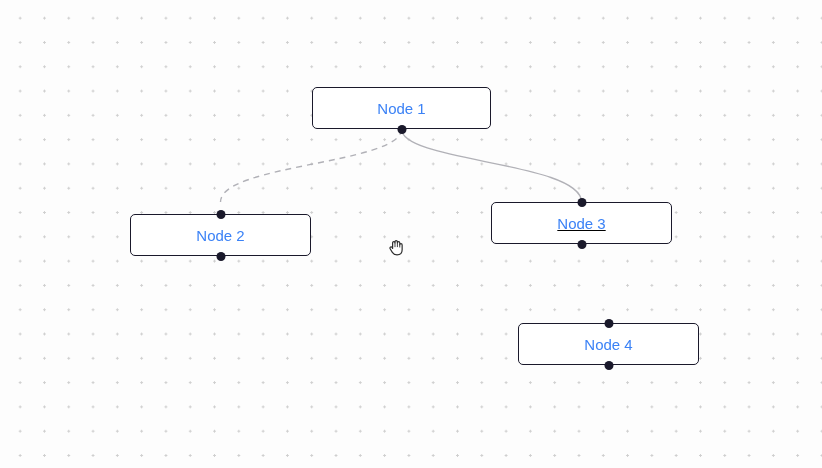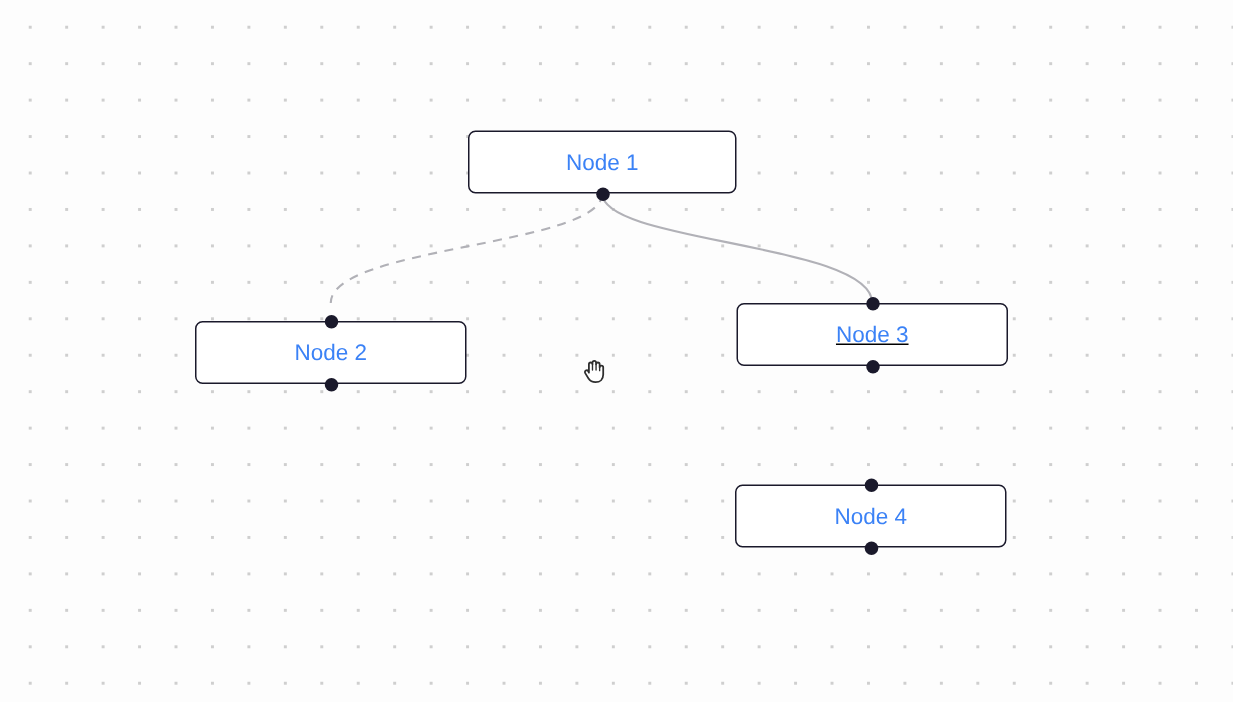--- a/index.html
+++ b/index.html
@@ -80,21 +80,21 @@
       <div class="node" style="left: 130px; top: 202px; width: 181px; height: 42px; margin-top: 12px;">
         <span class="node-label">Node 2</span>
         <div class="handle top"></div>
         <div class="handle bottom"></div>
       </div>
       <div class="node" style="left: 491px; top: 202px; width: 181px; height: 42px; text-decoration: underline;">
         <span class="node-label">Node 3</span>
         <div class="handle top"></div>
         <div class="handle bottom"></div>
       </div>
-      <div class="node" style="left: 490px; top: 323px; width: 181px; height: 42px;">
+      <div class="node" style="left: 518px; top: 323px; width: 181px; height: 42px;">
         <span class="node-label">Node 4</span>
         <div class="handle top"></div>
         <div class="handle bottom"></div>
       </div>
     </div>
   <div class="cursor-wrap" id="cursor-wrap" style="left: 385px; top: 237px;">
     <svg width="22" height="22" viewBox="0 0 24 24" xmlns="http://www.w3.org/2000/svg">
       <path d="M8.3 12.5 V6.4 c0-.72.58-1.3 1.3-1.3 .72 0 1.3.58 1.3 1.3 V5.2 c0-.72.58-1.3 1.3-1.3 .72 0 1.3.58 1.3 1.3 v1.2 c0-.72.58-1.3 1.3-1.3 .72 0 1.3.58 1.3 1.3 v2.1 c0-.66.58-1.2 1.3-1.2 .72 0 1.3.58 1.3 1.3 v5.2 c0 3.4-2.2 5.6-5.6 5.6 -2.4 0-3.9-.8-5.1-2.7 l-2.4-3.9 c-.4-.62-.2-1.44.42-1.82 .62-.38 1.4-.2 1.8.42 z" fill="#ffffff" stroke="#2e2e2e" stroke-width="1.3" stroke-linejoin="round"></path>
       <path d="M10.9 6.6 v4 M13.5 6.6 v4 M16.1 8.6 v2.4" fill="none" stroke="#2e2e2e" stroke-width="1" stroke-linecap="round"></path>
     </svg>

